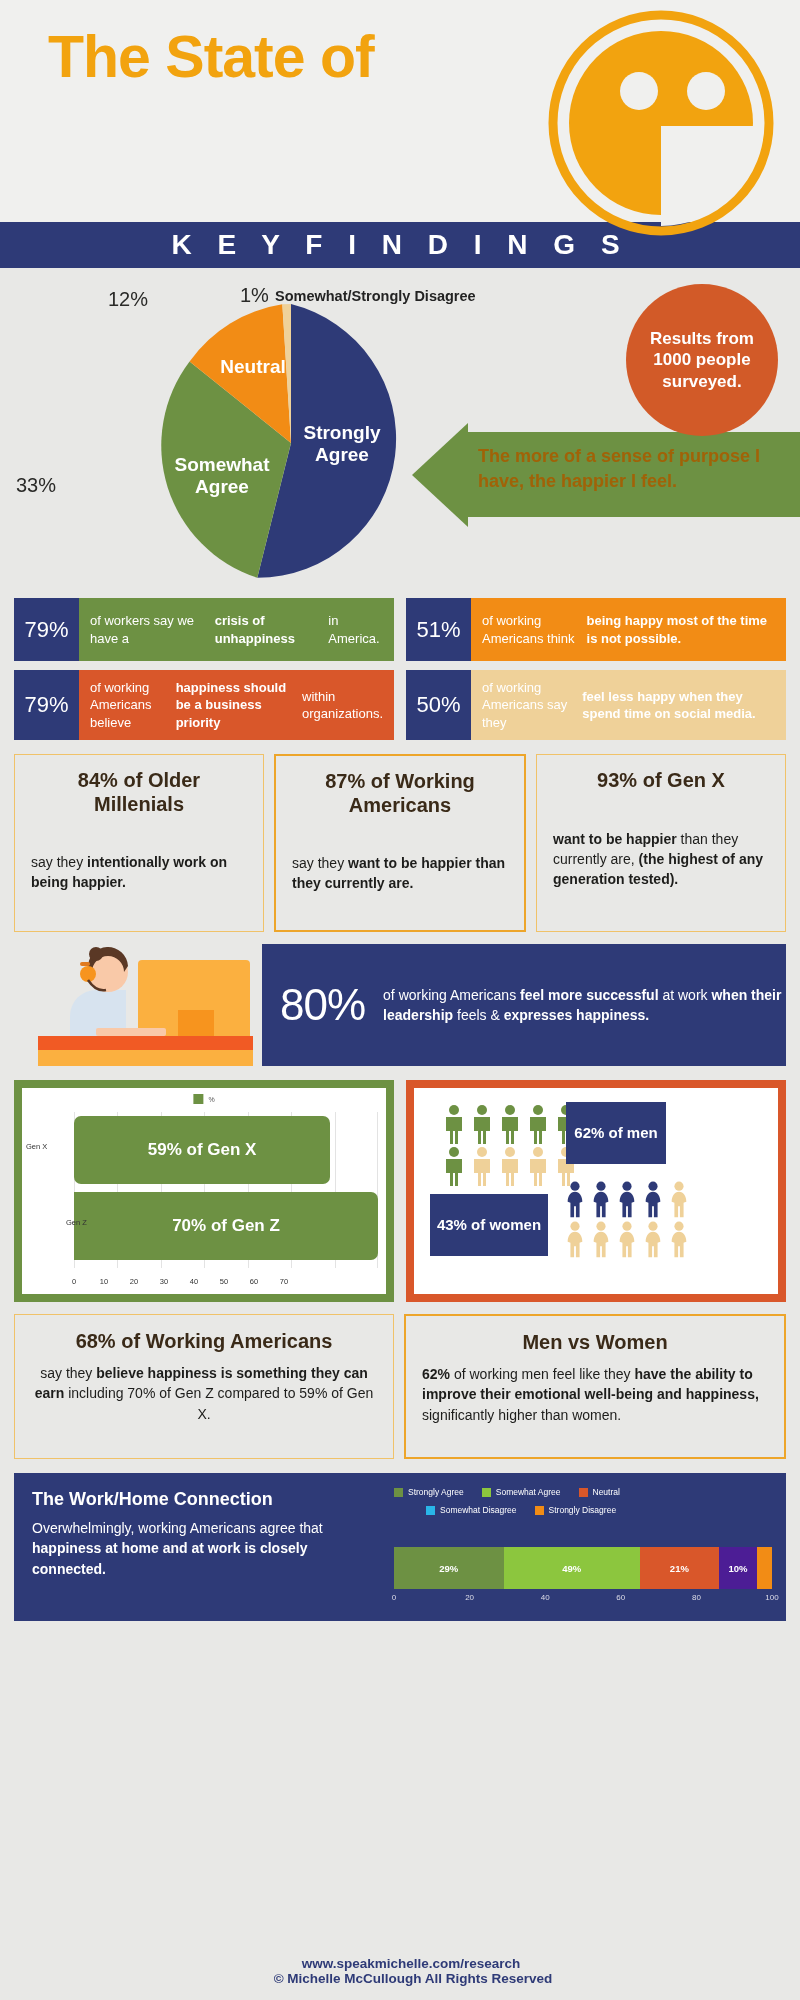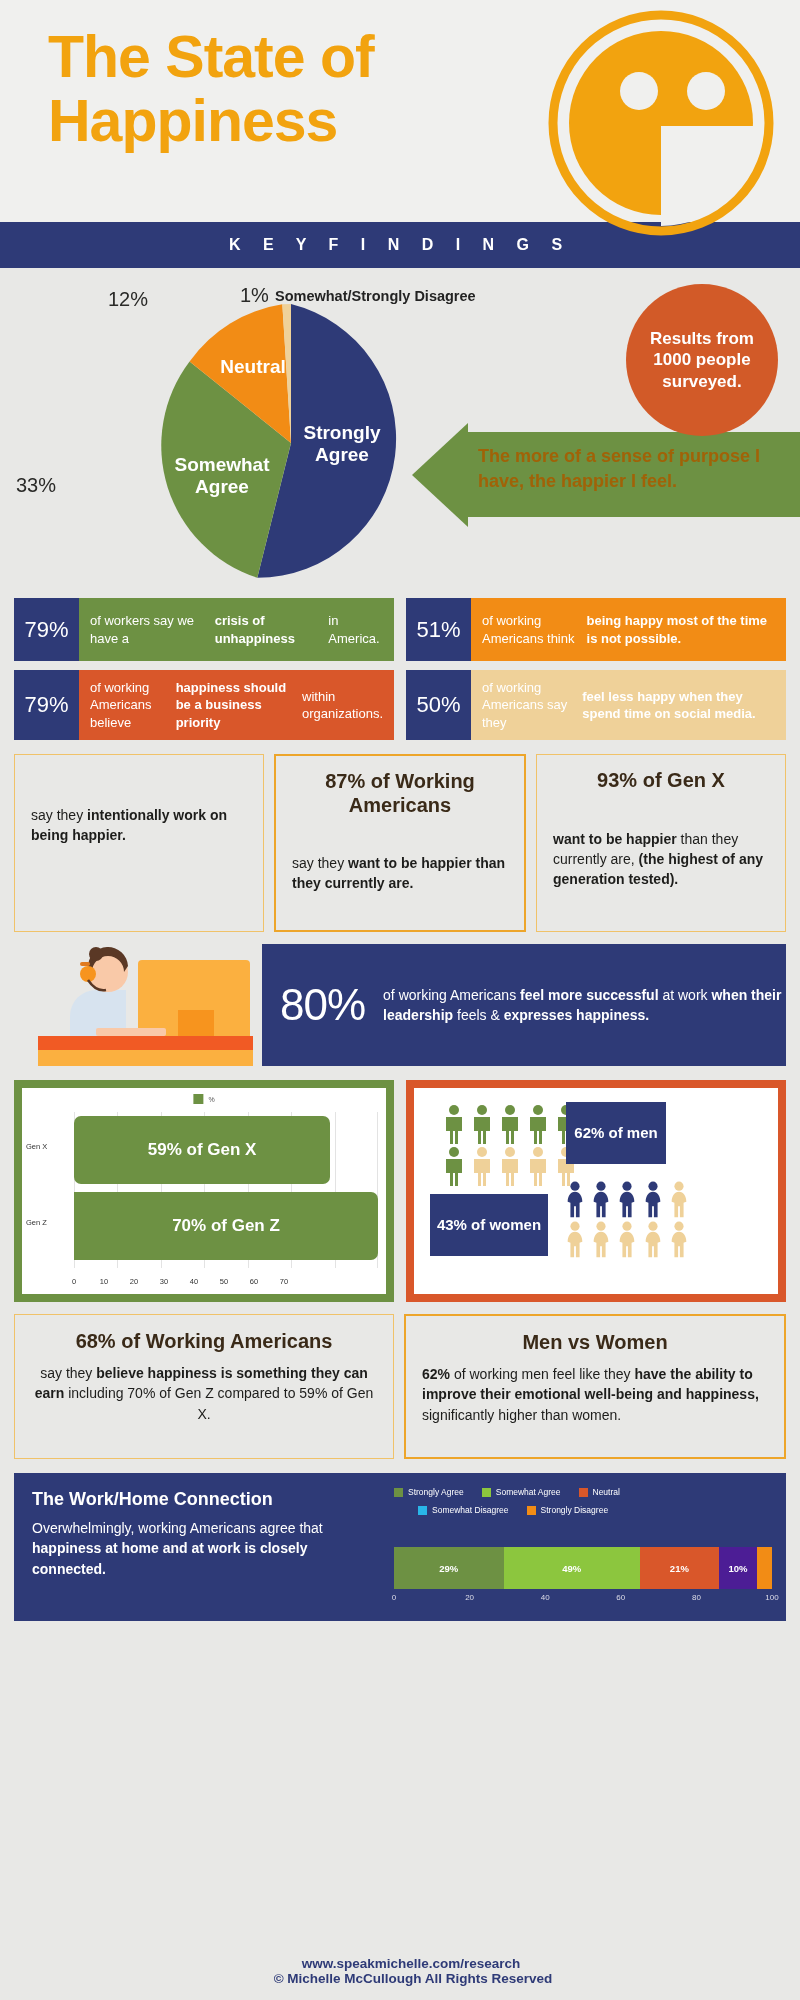--- a/index.html
+++ b/index.html
@@ -17,21 +17,21 @@
   .header-title{
     position:absolute;left:48px;top:26px;
     color:#f2a30f;font-weight:bold;font-size:59px;line-height:1.08;
     letter-spacing:-1px;
   }
   .smiley-wrap{position:absolute;right:24px;top:8px;width:230px;height:230px;}
 
   .keybar{
     height:46px;background:#2e3a77;display:flex;align-items:center;justify-content:center;
   }
-  .keybar-text{color:#fff;font-weight:bold;font-size:16px;letter-spacing:9px;}
+  .keybar-text{color:#fff;font-weight:bold;font-size:28px;letter-spacing:9px;}
 
   
   .pie-section{position:relative;height:330px;background:#e8e8e6;}
   .pie-wrap{position:absolute;left:152px;top:36px;width:278px;height:278px;}
   .pie-label{position:absolute;color:#fff;font-weight:bold;font-size:19px;text-align:center;line-height:1.15;}
   .pie-out{position:absolute;color:#2a2a28;font-size:20px;}
   .pie-out-bold{position:absolute;color:#232323;font-size:14.5px;font-weight:bold;}
 
   .results-circle{
     position:absolute;right:22px;top:16px;width:152px;height:152px;border-radius:50%;
@@ -144,21 +144,20 @@
   .f-right{margin-left:26px;color:#2e3a77;font-weight:bold;font-size:13.5px;}
 </style>
 </head>
 <body>
 
 <div class="page">
 
   <div class="header">
     <div class="header-title">
       <div>The State of</div>
-      <div>Happiness</div>
     </div>
     <div class="smiley-wrap">
       <svg viewBox="0 0 230 230" width="230" height="230">
         <circle cx="115" cy="115" r="108" fill="none" stroke="#f2a30f" stroke-width="9"></circle>
         <circle cx="115" cy="115" r="92" fill="#f2a30f"></circle>
         <circle cx="93" cy="83" r="19" fill="#f0f0ee"></circle>
         <circle cx="160" cy="83" r="19" fill="#f0f0ee"></circle>
         <path d="M115 118 L215 118 A100 100 0 0 1 115 218 Z" fill="#f0f0ee"></path>
       </svg>
     </div>
@@ -219,20 +218,21 @@
       </div>
       <div class="statrow bg-sand" style="height:70px">
         <div class="stat-pct">50%</div>
         <div class="stat-txt">of working Americans say they <b>feel less happy when they spend time on social media.</b></div>
       </div>
     </div>
   </div>
 
   <div class="gencards">
     <div class="gencard">
+      <div class="gencard-h">84% of Older Millenials</div>
       <div class="gencard-b">say they <b>intentionally work on being happier.</b></div>
     </div>
     <div class="gencard accent">
       <div class="gencard-h">87% of Working Americans</div>
       <div class="gencard-b" style="text-align:left">say they <b>want to be happier than they currently are.</b></div>
     </div>
     <div class="gencard">
       <div class="gencard-h">93% of Gen X</div>
       <div class="gencard-b"><b>want to be happier</b> than they currently are, <b>(the highest of any generation tested).</b></div>
     </div>
@@ -277,21 +277,21 @@
             <span style="left:42.85%"></span>
               <span style="left:57.14%"></span>
               <span style="left:71.42%"></span>
             <span style="left:85.71%"></span>
               <span style="left:99.8%"></span>
           </div>
           <div class="bc-bar" style="left:0;top:4px;height:68px;width:84.3%;">59% of Gen X</div>
           <div class="bc-bar" style="left:0;top:80px;height:68px;width:100%;border-radius:0 7px 7px 0;">70% of Gen Z</div>
         </div>
         <div class="bc-cat" style="top:54px;">Gen X</div>
-        <div class="bc-cat" style="top:130px;">Gen Z</div>
+        <div class="bc-cat" style="top:130px;margin-left:40px;">Gen Z</div>
         <div class="bc-tick" style="left:52px">0</div>
         <div class="bc-tick" style="left:82px">10</div>
         <div class="bc-tick" style="left:112px">20</div>
         <div class="bc-tick" style="left:142px">30</div>
         <div class="bc-tick" style="left:172px">40</div>
         <div class="bc-tick" style="left:202px">50</div>
         <div class="bc-tick" style="left:232px">60</div>
         <div class="bc-tick" style="left:262px">70</div>
       </div>
     </div>
@@ -417,21 +417,21 @@
         </div>
         <div class="lg">
           <span class="sw" style="background:#8cc63e"></span>
           <span>Somewhat Agree</span>
         </div>
         <div class="lg">
           <span class="sw" style="background:#d9572a"></span>
           <span>Neutral</span>
         </div>
       </div>
-      <div class="lrow" style="margin-left:24px">
+      <div class="lrow" style="margin-left:32px">
         <div class="lg">
           <span class="sw" style="background:#29b6e8"></span>
           <span>Somewhat Disagree</span>
         </div>
         <div class="lg">
           <span class="sw" style="background:#f28c15"></span>
           <span>Strongly Disagree</span>
         </div>
       </div>
     </div>

